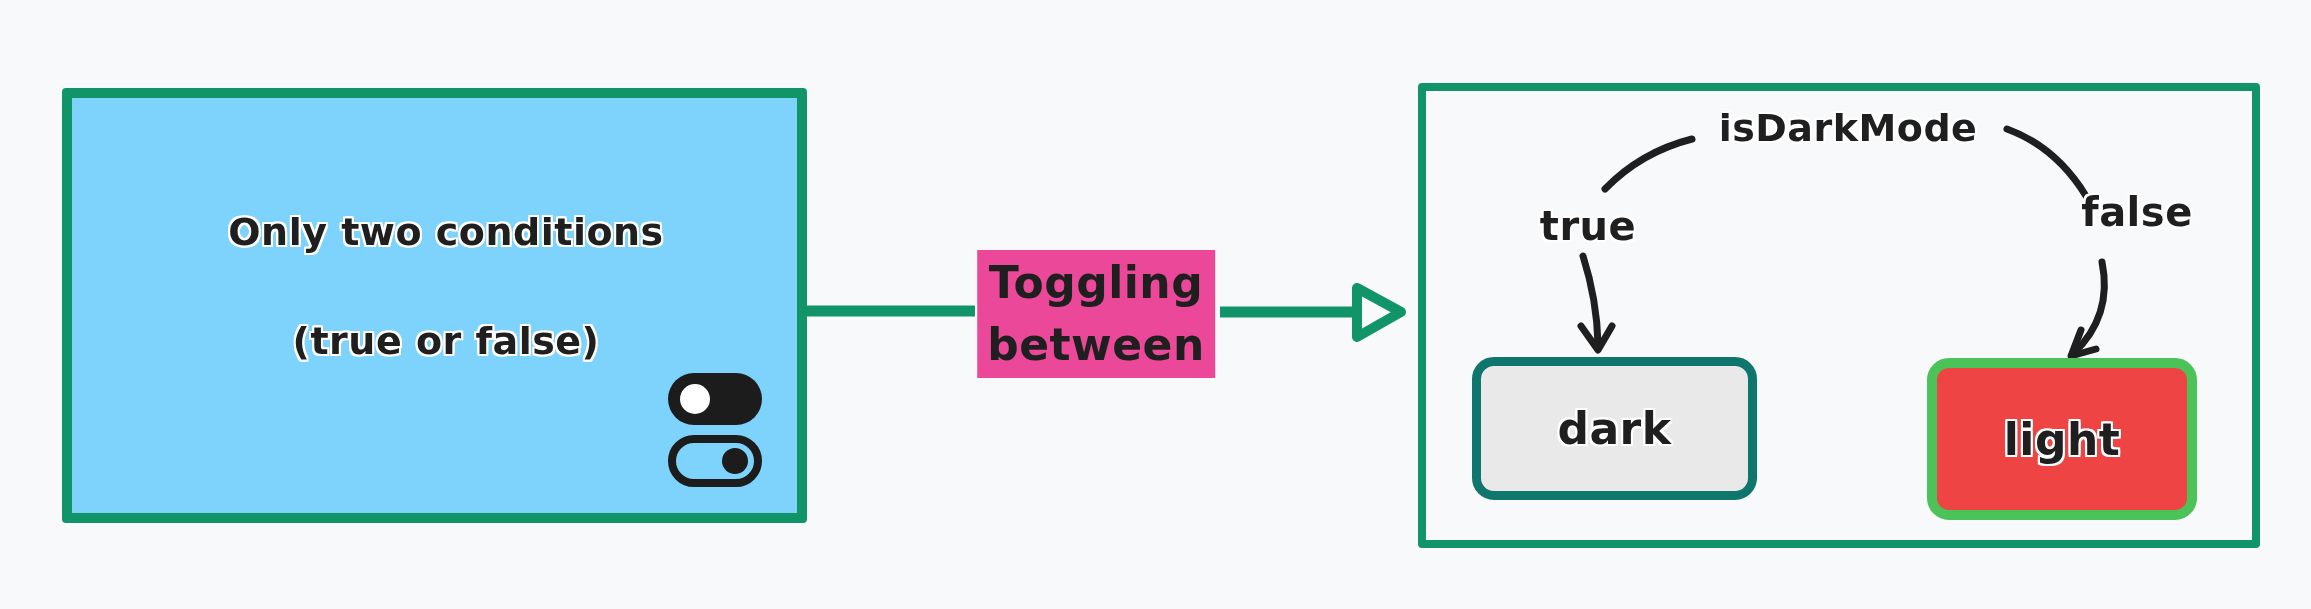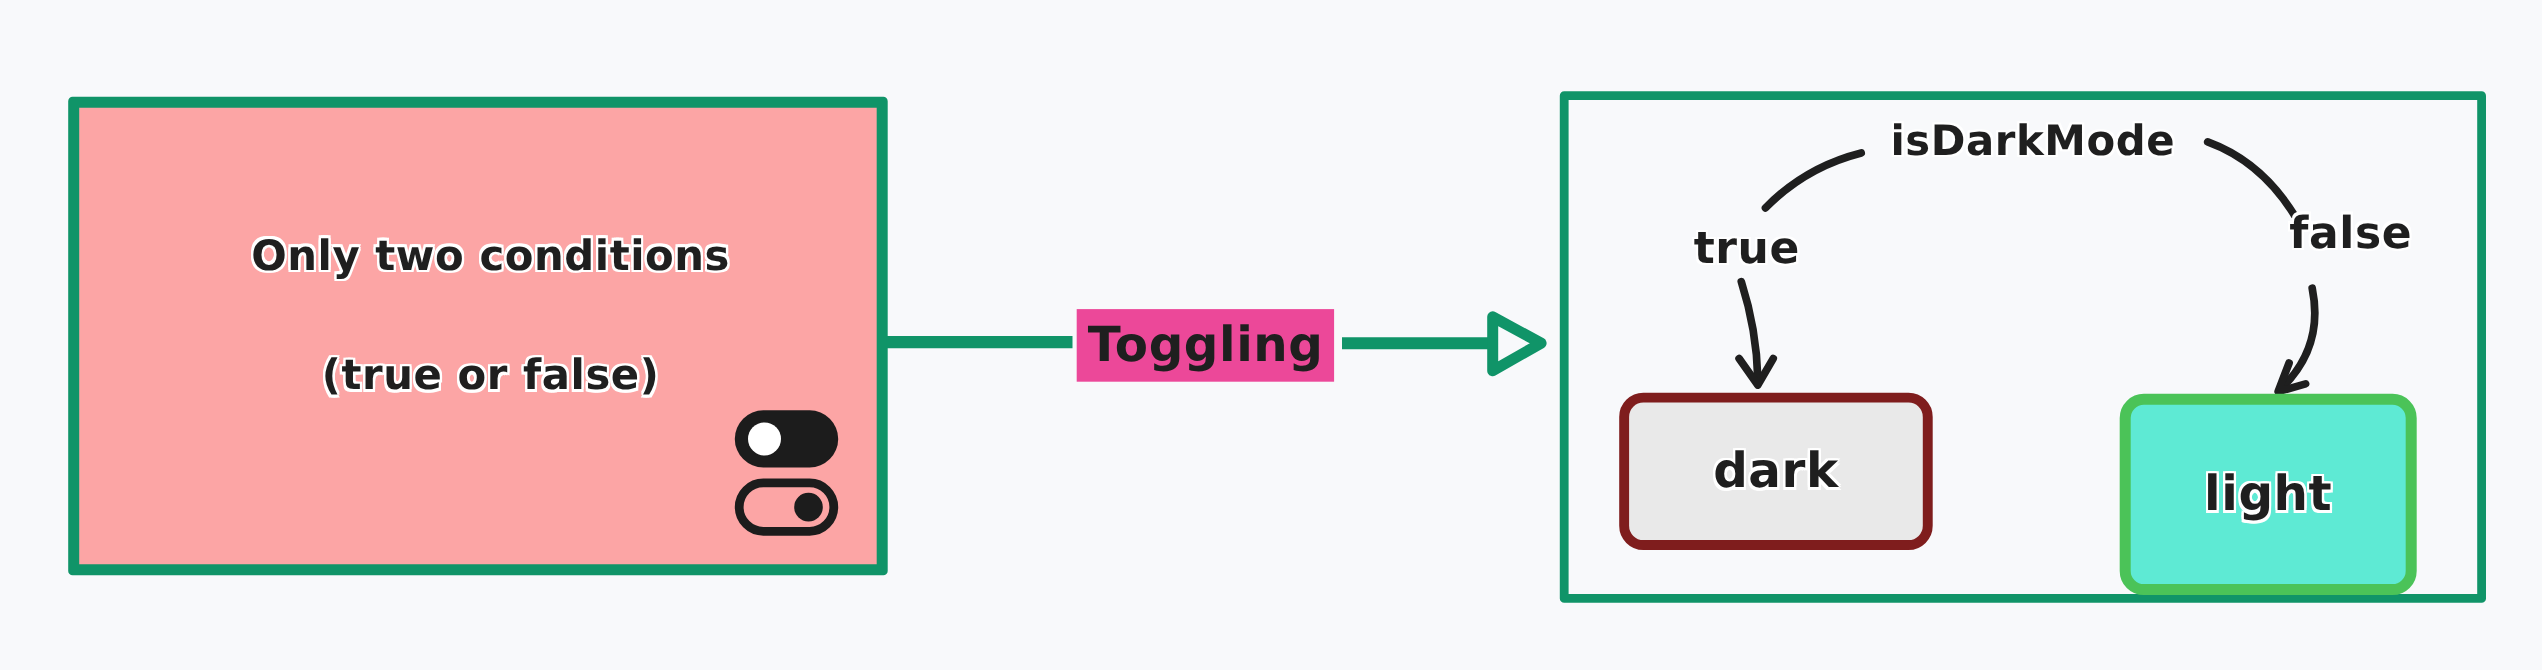--- a/index.html
+++ b/index.html
@@ -29,21 +29,21 @@
       -2px 2px 0 #FFFFFF, 2px 2px 0 #FFFFFF,
       0 -2px 0 #FFFFFF, 0 2px 0 #FFFFFF,
       -2px 0 0 #FFFFFF, 2px 0 0 #FFFFFF;
   }
 
   
   .conditions-box {
     left: 62px; top: 88px;
     width: 745px; height: 435px;
     box-sizing: border-box;
-    background: #fca5a5;
+    background: #7dd3fc;
     border: 10px solid #109468;
     border-radius: 4px;
   }
 
   
   .toggle-group { left: 668px; top: 373px; width: 94px; height: 114px; }
   .toggle-pill {
     position: absolute;
     width: 94px; height: 52px;
     border-radius: 26px;
@@ -78,25 +78,25 @@
   .node {
     box-sizing: border-box;
     border-radius: 22px;
     display: flex;
     align-items: center;
     justify-content: center;
   }
   .dark-node {
     left: 1472px; top: 357px; width: 285px; height: 143px;
     background: #E9E9E9;
-    border: 9px solid #7f1d1d;
+    border: 9px solid #0f766e;
   }
   .light-node {
-    left: 1927px; top: 358px; width: 270px; height: 183px;
-    background: #5eead4;
+    left: 1927px; top: 358px; width: 270px; height: 162px;
+    background: #ef4444;
     border: 10px solid #4BC358;
   }
 
   svg.connector-layer {
     position: absolute;
     left: 0; top: 0;
     width: 2311px; height: 609px;
     pointer-events: none;
   }
 
@@ -134,20 +134,21 @@
 
     <path d="M 1583 256 Q 1597 300 1598 344" stroke="#1F1F1F" stroke-width="7" fill="none" stroke-linecap="round"></path>
     <path d="M 1581 326 L 1598 350 L 1612 326" stroke="#1F1F1F" stroke-width="7" fill="none" stroke-linecap="round" stroke-linejoin="round"></path>
 
     <path d="M 2102 262 Q 2113 316 2073 354" stroke="#1F1F1F" stroke-width="7" fill="none" stroke-linecap="round"></path>
     <path d="M 2096 349 L 2071 356 L 2081 330" stroke="#1F1F1F" stroke-width="7" fill="none" stroke-linecap="round" stroke-linejoin="round"></path>
   </svg>
 
   <div class="abs center-xy txt arrow-label">
     <div>Toggling</div>
+    <div>between</div>
   </div>
 
   <div class="abs isdarkmode-box"></div>
 
   <div class="abs center-xy txt halo fs46" style="left: 1848px; top: 128px;">isDarkMode</div>
 
   <div class="abs center-xy txt halo fs40" style="left: 1588px; top: 226px;">true</div>
 
   <div class="abs center-xy txt halo fs40" style="left: 2098px; top: 212px; margin-left: 39px;">false</div>
 

